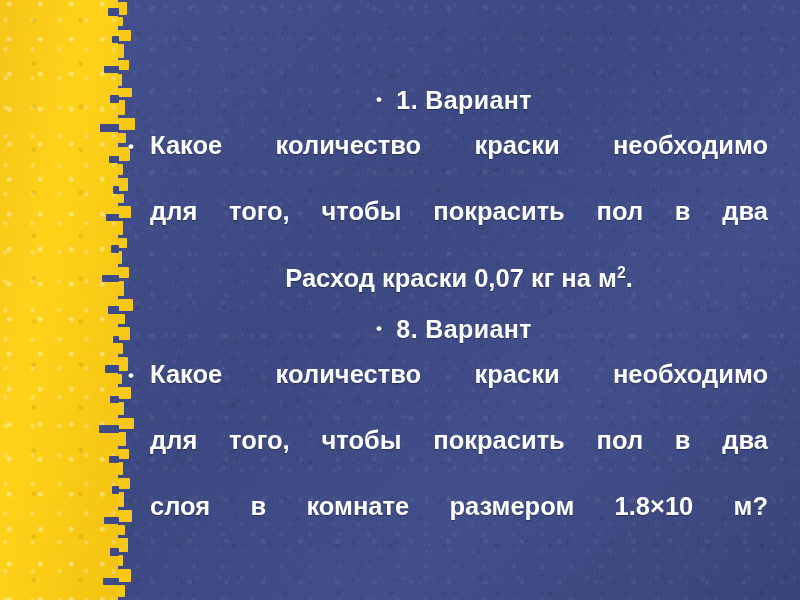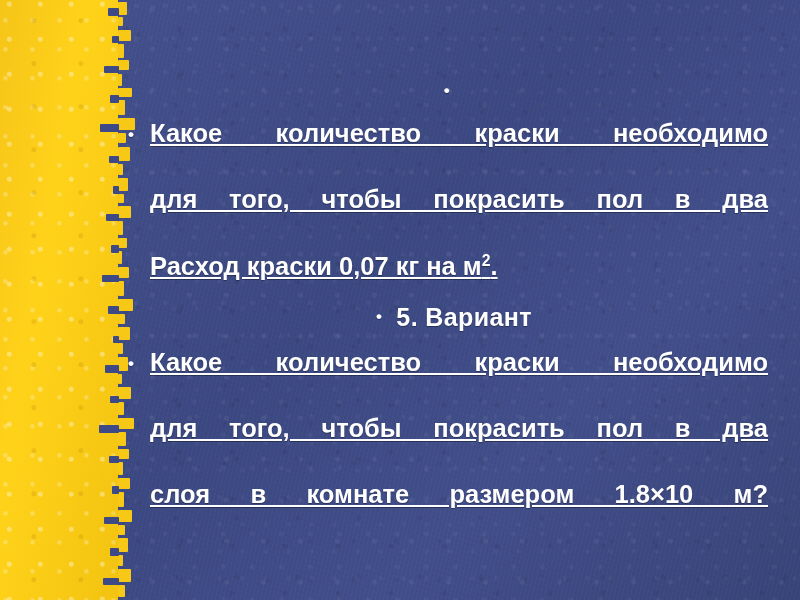--- a/index.html
+++ b/index.html
@@ -121,24 +121,23 @@
   .para .lead-bullet {
     position: absolute;
     left: -22px;
     top: 9px;
     font-size: 17px;
     line-height: 1;
   }
   .para .line {
     display: block;
     text-align: justify;
-    text-decoration: underline;
   }
   .para .line.last {
-    text-align: left;
+    text-align: center;
   }
   .para .line::after {
     content: "";
     display: inline-block;
     width: 100%;
     height: 0;
   }
   .para .line.last::after {
     display: none;
   }
@@ -215,34 +214,35 @@
   <div class="navy-notch" style="left:109px; top:456px; width:10px; height:7px;"></div>
   <div class="navy-notch" style="left:112px; top:486px; width:7px;  height:8px;"></div>
   <div class="navy-notch" style="left:104px; top:517px; width:15px; height:7px;"></div>
   <div class="navy-notch" style="left:110px; top:548px; width:9px;  height:8px;"></div>
   <div class="navy-notch" style="left:103px; top:578px; width:16px; height:7px;"></div>
 
   <div class="content">
 
     <div class="variant-heading">
       <span class="bullet">•</span>
+      <span>1. Вариант</span>
     </div>
 
     <div class="para">
       <span class="lead-bullet">•</span>
       <span class="line">Какое количество краски необходимо</span>
       <span class="line">для того, чтобы покрасить пол в два</span>
       <span class="line last"><span>Расход краски 0,07 кг на м</span><sup>2</sup><span>.</span></span>
     </div>
 
     <div class="spacer-1"></div>
 
     <div class="variant-heading">
       <span class="bullet">•</span>
-      <span>5. Вариант</span>
+      <span>8. Вариант</span>
     </div>
 
     <div class="para">
       <span class="lead-bullet">•</span>
       <span class="line">Какое количество краски необходимо</span>
       <span class="line">для того, чтобы покрасить пол в два</span>
       <span class="line">слоя в комнате размером 1.8×10 м?</span>
 
     </div>
 

